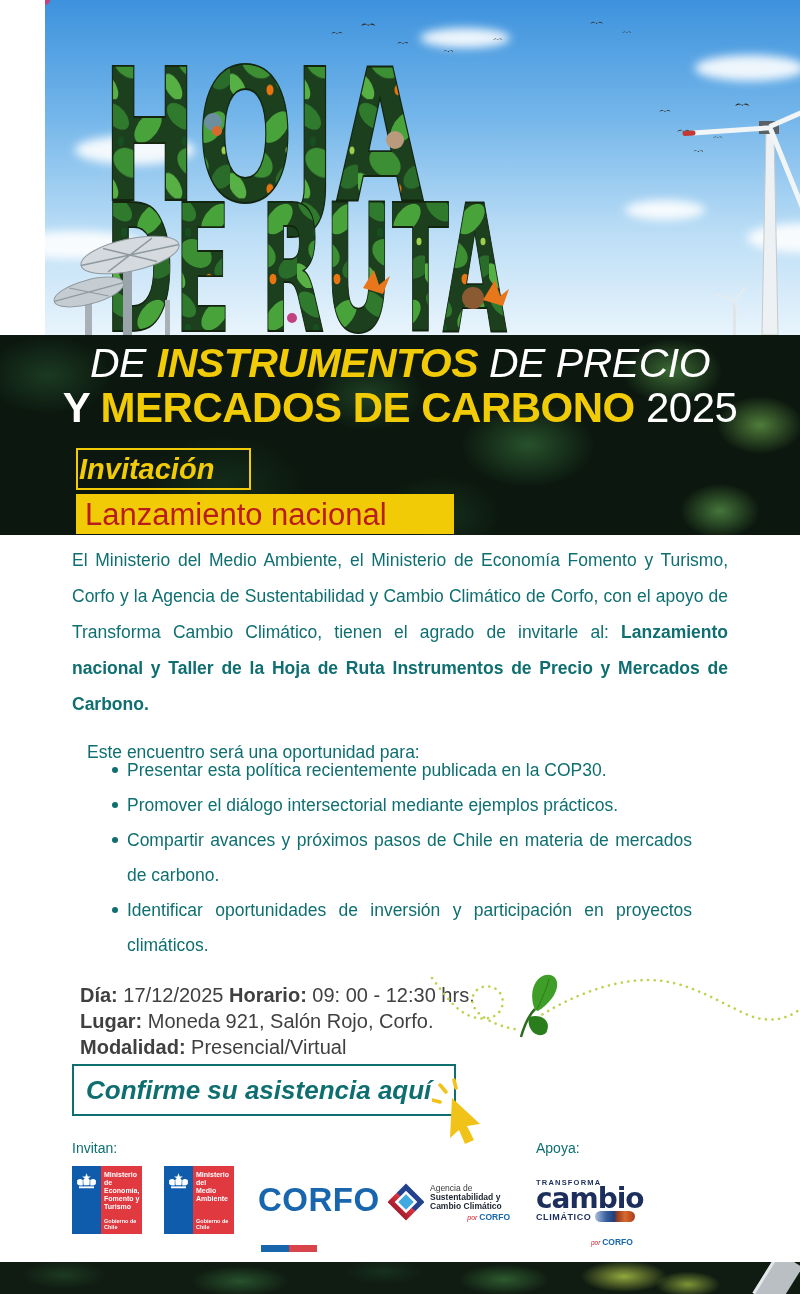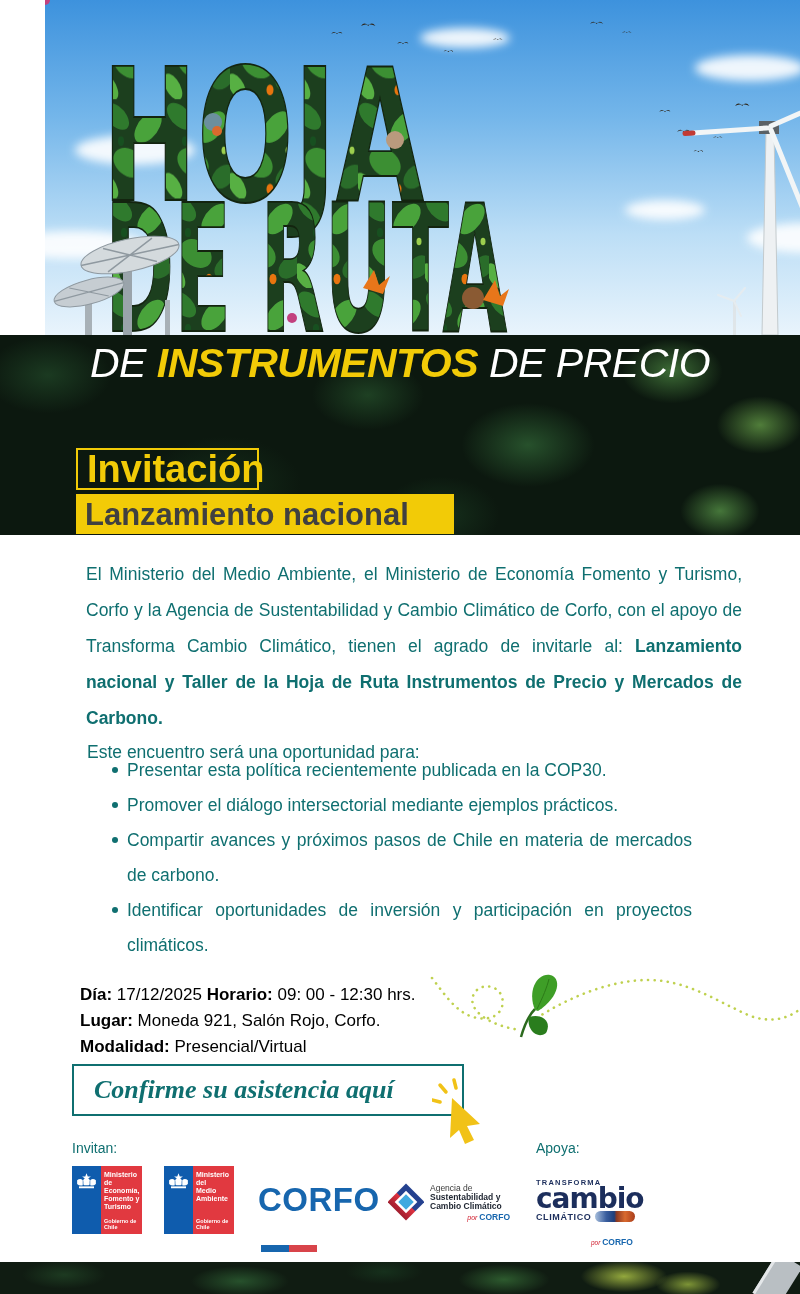--- a/index.html
+++ b/index.html
@@ -23,43 +23,43 @@
       radial-gradient(ellipse 85px 55px at 55% 90%,#16301c 0%,rgba(22,48,28,0) 70%);
   }
   .band-l1{position:absolute;left:0;top:5px;width:100%;text-align:center;
     font-style:italic;font-size:41px;letter-spacing:-.5px;color:#ffffff;white-space:nowrap;}
   .band-l1 .hl{color:#f2cb07;font-weight:bold;}
   .band-l2{position:absolute;left:0;top:49px;width:100%;text-align:center;
     font-size:42px;letter-spacing:-.5px;color:#ffffff;font-weight:bold;white-space:nowrap;}
   .band-l2 .hl{color:#f2cb07;}
   .band-l2 .yr{font-weight:normal;}
   .inv-box{position:absolute;left:76px;top:113px;width:170px;height:38px;
-    border:2px solid #f2cb07;color:#f2cb07;font-weight:bold;font-size:38px;
-    line-height:38px;padding-left:9px;}
+    border:2px solid #f2cb07;color:#f2cb07;font-weight:bold;font-size:29px;
+    line-height:38px;padding-left:1px;font-style:italic;}
   .launch-bar{position:absolute;left:76px;top:159px;width:369px;height:40px;
-    background:#f2cb07;color:#404040;font-weight:bold;font-size:31px;
+    background:#f2cb07;color:#b91c1c;font-weight:normal;font-size:31px;
     line-height:41px;padding-left:9px;}
 
   
   .content-text{color:#0f6f70;}
-  .intro{position:absolute;left:72px;width:656px;top:542px;margin:14px;
+  .intro{position:absolute;left:72px;width:656px;top:542px;margin:0;
     font-size:17.5px;line-height:36px;text-align:justify;}
   .opp{position:absolute;left:72px;width:656px;top:719px;margin:15px;
     font-size:17.5px;line-height:36px;}
   .bullets{position:absolute;left:112px;width:580px;top:753px;margin:0;padding:0;
     list-style:none;font-size:17.5px;line-height:35px;}
   .bullets li{position:relative;padding-left:15px;text-align:justify;}
   .bullets li::before{content:"";position:absolute;left:0;top:14px;width:6px;height:6px;
     border-radius:50%;background:#0f6f70;}
-  .details{position:absolute;left:80px;top:982px;font-size:17px;line-height:26px;color:#000000;}
+  .details{position:absolute;left:80px;top:982px;font-size:20px;line-height:26px;color:#404040;}
   .details b{font-weight:bold;}
   .cta{position:absolute;left:72px;top:1064px;width:368px;height:48px;
-    border:2.5px solid #0f6f70;display:flex;align-items:center;padding-left:20px;
+    border:2.5px solid #0f6f70;display:flex;align-items:center;padding-left:12px;
     color:#0f6f70;font-size:26px;font-weight:bold;font-style:italic;
-    text-decoration:none;cursor:pointer;background:#fff;font-family:Liberation Serif, serif;}
+    text-decoration:none;cursor:pointer;background:#fff;}
   .swirl{position:absolute;left:425px;top:965px;}
   .cursor{position:absolute;left:432px;top:1078px;}
 
   
   .foot-label{position:absolute;top:1140px;font-size:14px;color:#0f6f70;}
   .gov-logo{position:absolute;top:1166px;width:70px;height:68px;display:flex;}
   .gov-blue{width:29px;background:#0f5cad;position:relative;}
   .gov-blue svg{position:absolute;left:2px;top:6px;}
   .gov-red{width:41px;background:#e13940;position:relative;color:#fff;}
   .gov-lines{position:absolute;left:3px;top:5px;font-size:7px;font-weight:bold;line-height:8px;}
@@ -211,20 +211,21 @@
             <line x1="689" y1="301" x2="700" y2="288"></line>
             <line x1="689" y1="301" x2="696" y2="316"></line>
           </g>
         </g>
       </g>
     </svg>
   </div>
 
   <div class="band">
     <div class="band-l1"><span>DE </span><span class="hl">INSTRUMENTOS</span><span> DE PRECIO</span></div>
+    <div class="band-l2"><span>Y </span><span class="hl">MERCADOS DE CARBONO</span><span class="yr"> 2025</span></div>
     <div class="inv-box"><span>Invitación</span></div>
     <div class="launch-bar"><span>Lanzamiento nacional</span></div>
   </div>
 
   <p class="intro content-text"><span>El Ministerio del Medio Ambiente, el Ministerio de Economía Fomento y Turismo, Corfo y la Agencia de Sustentabilidad y Cambio Climático de Corfo, con el apoyo de Transforma Cambio Climático, tienen el agrado de invitarle al: </span><strong>Lanzamiento nacional y Taller de la Hoja de Ruta Instrumentos de Precio y Mercados de Carbono.</strong></p>
 
   <p class="opp content-text">Este encuentro será una oportunidad para:</p>
 
   <ul class="bullets content-text">
     <li>Presentar esta política recientemente publicada en la COP30.</li>

